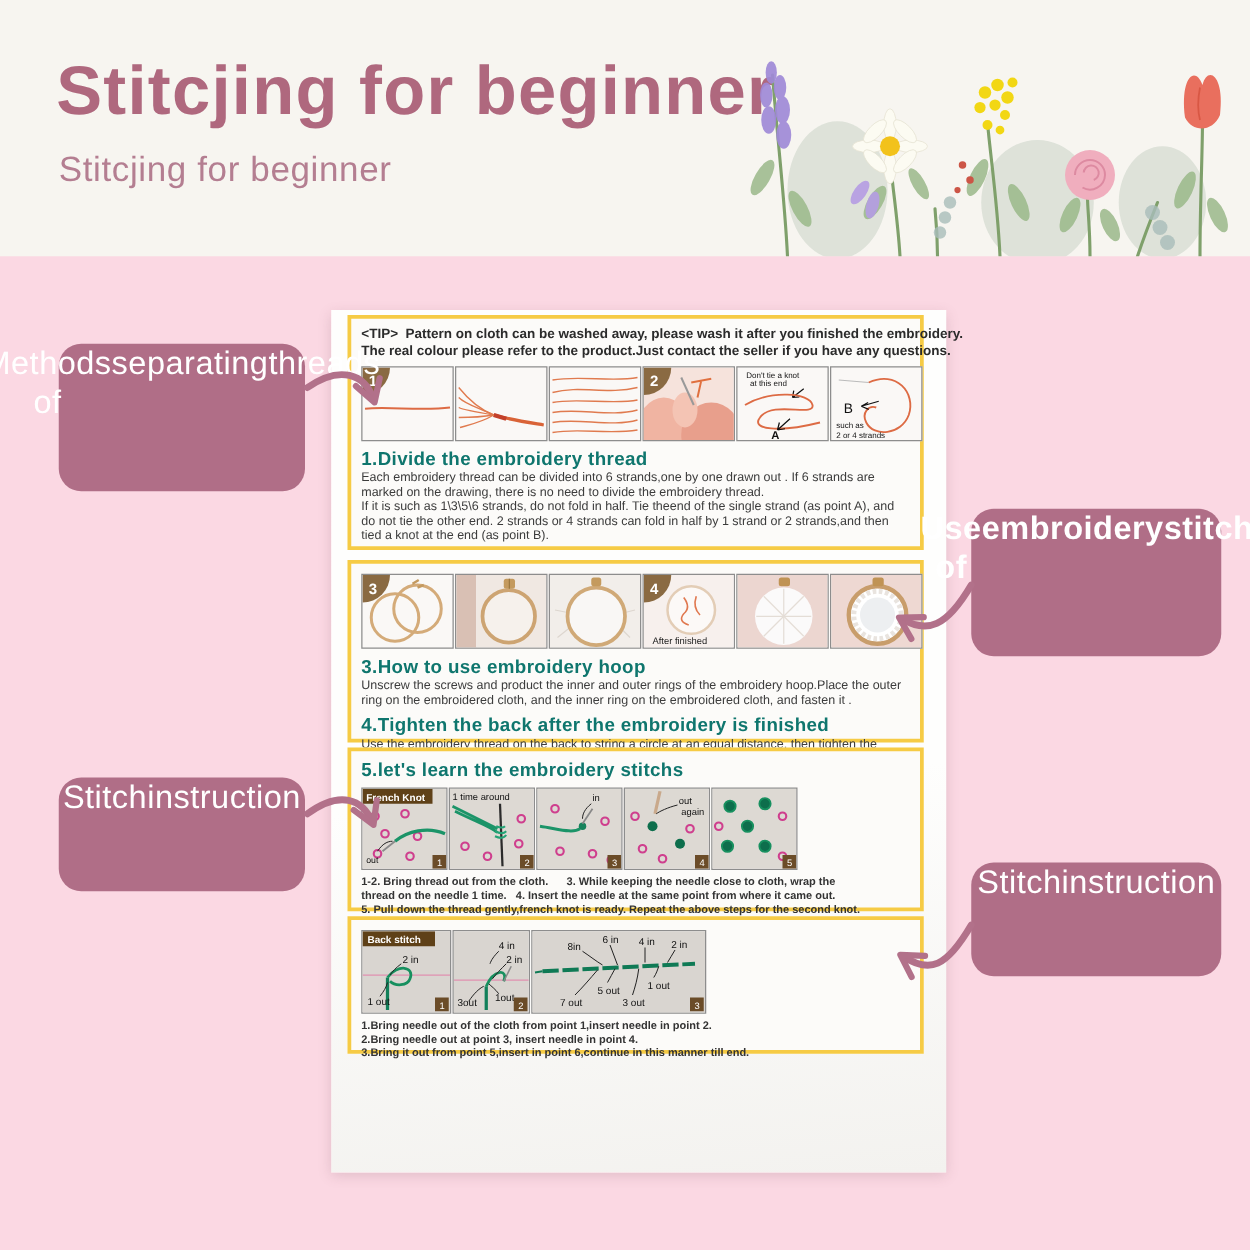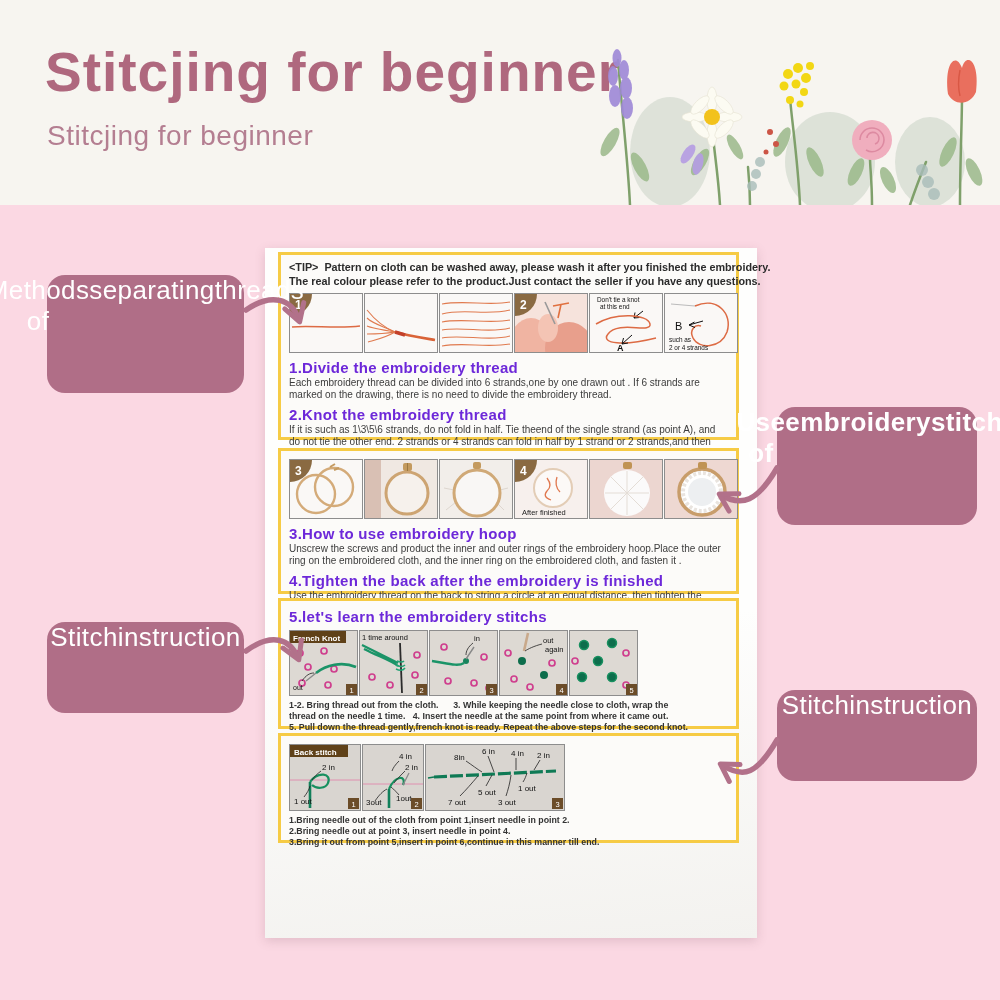--- a/index.html
+++ b/index.html
@@ -27,21 +27,21 @@
   .ybox{position:absolute;left:13px;width:461px;border:3px solid #f6cb45;box-sizing:border-box;
     padding:6px 8px 0 8px;background:#fcfbf9;}
   #ybox1{top:4px;height:188px;}
   #ybox2{top:200px;height:146px;}
   #ybox3{top:350px;height:131px;}
   #ybox4{top:485px;height:110px;}
   .tipline{font-size:10.8px;font-weight:bold;color:#2b2b2b;line-height:13.5px;white-space:pre;}
   .prow{display:flex;gap:1px;margin-top:5px;}
   .panel{border:1px solid #8d8d8d;background:#faf8f6;position:relative;flex:none;}
   .panel svg{display:block;}
-  .h{font-size:15px;font-weight:bold;color:#6d28d9;letter-spacing:.3px;margin:6px 0 1px 0;}
+  .h{font-size:15px;font-weight:bold;color:#0f766e;letter-spacing:.3px;margin:6px 0 1px 0;}
   .b{font-size:10px;color:#3c3c3c;line-height:11.5px;}
   .cap{font-size:8.8px;font-weight:bold;color:#333;line-height:11px;white-space:pre;}
   .caps{margin-top:4px;}
   
   .arrows{position:absolute;left:0;top:0;z-index:5;pointer-events:none;}
 </style>
 </head>
 <body>
 
 <div class="banner">
@@ -246,21 +246,20 @@
           <path d="M30,12 C 52,2 68,20 62,38 C 56,54 34,56 28,44 C 24,36 30,30 36,32" stroke="#dd6b44" stroke-width="1.5" fill="none"></path>
           <text x="10" y="36" font-size="11" fill="#111">B</text>
           <path d="M38,27 L24,31 M24,31 l6,2.5 M24,31 l5.5,-3" stroke="#111" stroke-width="1" fill="none"></path>
           <text x="4" y="48" font-size="6.4" fill="#111">such as</text>
           <text x="4" y="56" font-size="6.4" fill="#111">2 or 4 strands</text>
         </svg>
       </div>
     </div>
     <div class="h">1.Divide the embroidery thread</div>
     <div class="b">Each embroidery thread can be divided into 6 strands,one by one drawn out . If 6 strands are marked on the drawing, there is no need to divide the embroidery thread.</div>
-    <div class="h">2.Knot the embroidery thread</div>
     <div class="b">If it is such as 1\3\5\6 strands, do not fold in half. Tie theend of the single strand (as point A), and do not tie the other end.  2 strands or 4 strands can fold in half by 1 strand or 2 strands,and then tied a knot at the end (as point B).</div>
   </div>
 
   <div class="ybox" id="ybox2">
     <div class="prow" style="margin-top:2px;">
 
       <div class="panel">
         <svg width="72" height="58" viewBox="0 0 72 58">
           <g fill="none" stroke="#d4ab79" stroke-width="2.4">
             <circle cx="26" cy="34" r="19"></circle>

